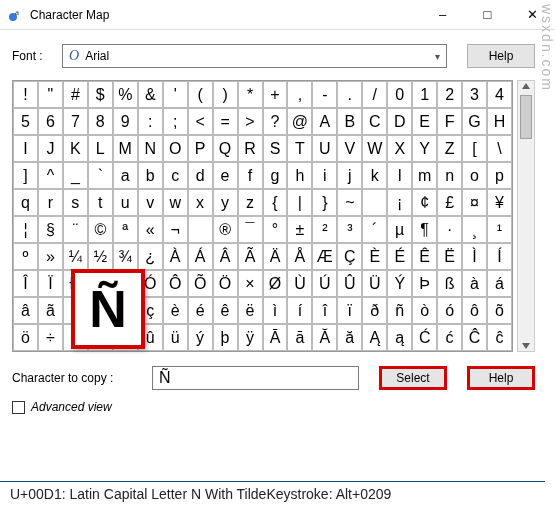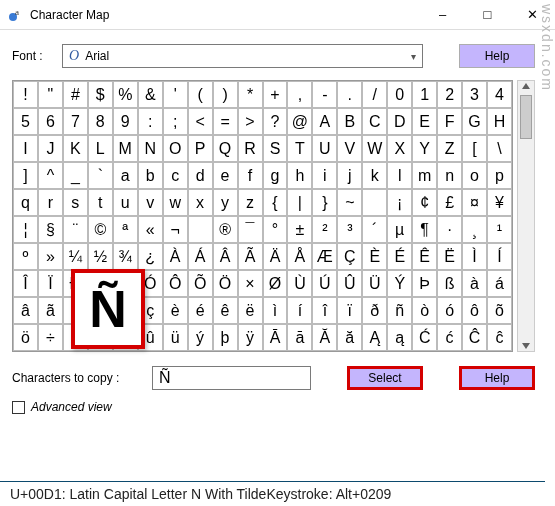--- a/index.html
+++ b/index.html
@@ -48,26 +48,26 @@
   }
   .font-select .italic-o {
     font-family: serif; font-style: italic; color:#315aa0;
     font-size: 14px; margin-right: 6px;
   }
   .font-select .chev {
     position: absolute; right: 6px; top: 6px;
     font-size: 10px; color:#555;
   }
   .help-btn, .std-btn {
-    width: 76px; height: 24px;
-    background: #c4b5fd;
+    width: 68px; height: 24px;
+    background: #e5e5e5;
     border: 1px solid #adadad;
     font-size: 12px;
     display:flex; align-items:center; justify-content:center;
-    margin-left: 26px;
+    margin-left: 10px;
   }
   .grid-wrap {
     display:flex;
     margin: 5px 0 14px 0;
   }
   .grid-scroll {
     width: 18px;
     background:#f0f0f0;
     border:1px solid #ccc;
     margin-left:4px;
@@ -371,21 +371,21 @@
         <div class="cell">ć</div>
         <div class="cell">Ĉ</div>
         <div class="cell">ĉ</div>
       </div>
     <div class="grid-scroll">
       <div class="thumb"></div>
     </div>
   </div>
 
   <div class="row copy-row">
-    <span class="copy-label">Characters to copy :</span>
+    <span class="copy-label">Character to copy :</span>
     <div class="copy-input">Ñ</div>
     <div class="std-btn hl-btn">Select</div>
     <div class="std-btn hl-btn">Help</div>
   </div>
 
   <div class="adv-row">
     <span class="chk"></span>
     <span>Advanced view</span>
   </div>
 

